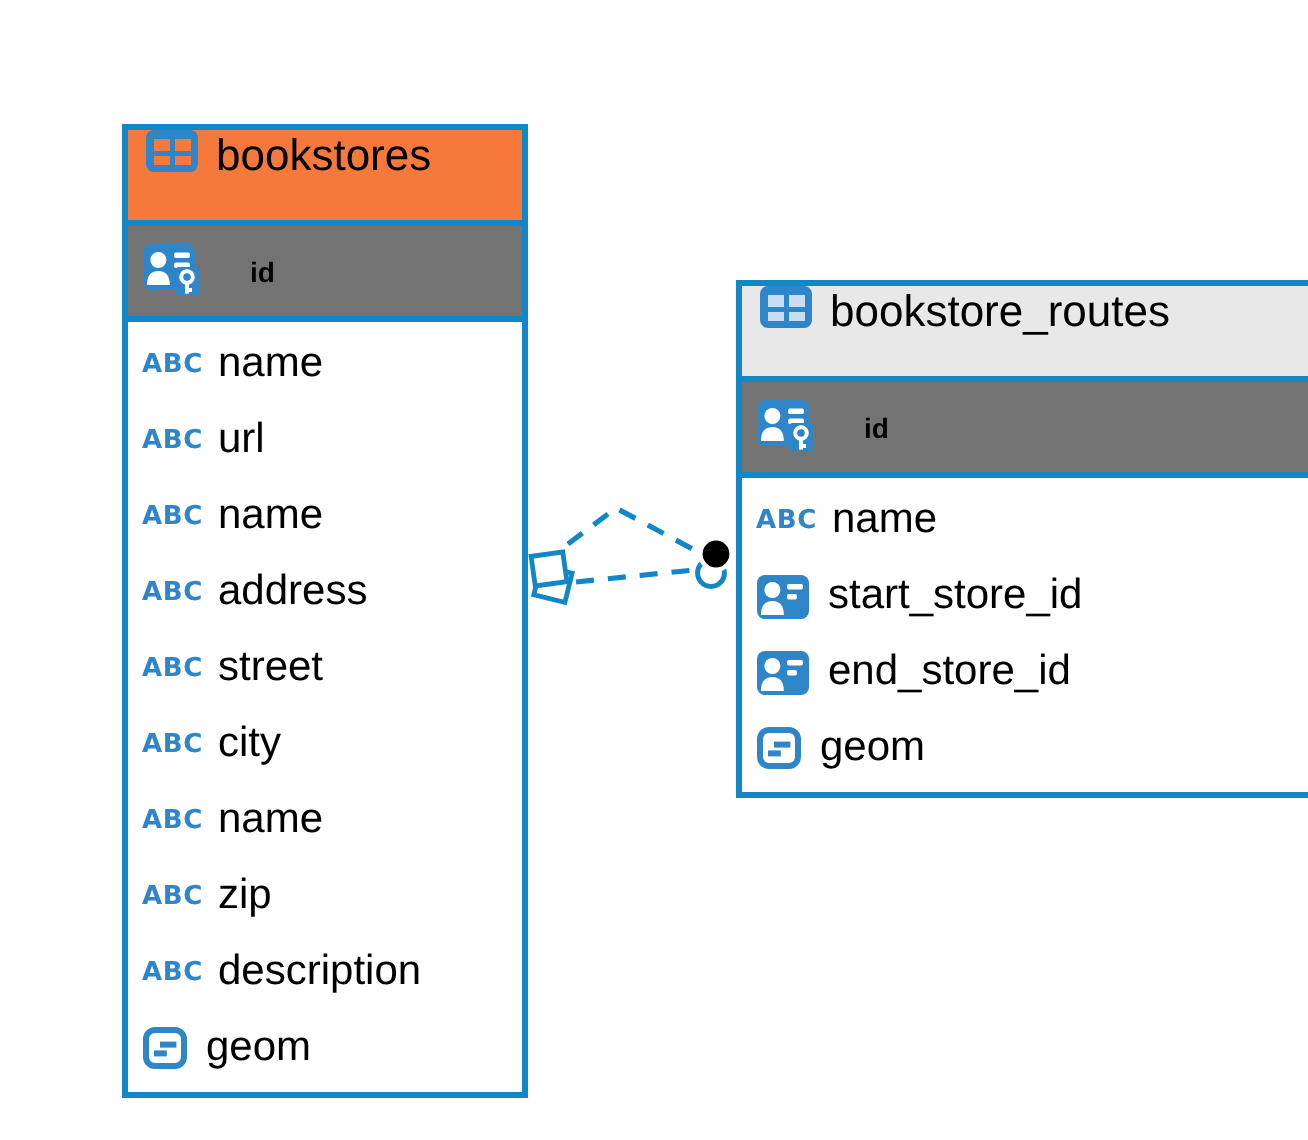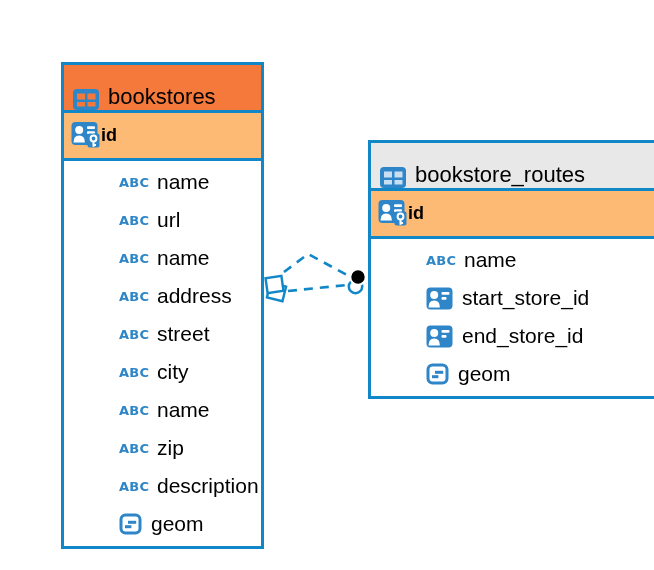--- a/index.html
+++ b/index.html
@@ -15,41 +15,41 @@
   .table-node {
     position: absolute;
     background: #ffffff;
     border: 3px solid #1287C8;
     box-sizing: border-box;
   }
   #table-bookstores { left: 61px; top: 62px; width: 203px; }
   #table-bookstore-routes { left: 368px; top: 140px; width: 315px; }
 
   .table-header {
-    display: flex; align-items: flex-end; gap: 9px;
+    display: flex; align-items: flex-start; gap: 9px;
     height: 45px; padding: 0 9px;
     border-bottom: 3px solid #1287C8;
     font-size: 22px; color: #000000;
     box-sizing: content-box;
   }
   .hdr-orange { background: #F5793B; }
   .hdr-gray   { background: #E8E8E8; }
 
   .pk-row {
-    display: flex; align-items: center; gap: 0;
+    display: flex; align-items: center; gap: 24px;
     height: 45px; padding: 0 7px;
     border-bottom: 3px solid #1287C8;
-    font-size: 18px; font-weight: bold; color: #000000;
-    background: #fdba74;
+    font-size: 14px; font-weight: bold; color: #000000;
+    background: #737373;
   }
   .cols { padding: 2px 0 3px 0; background: #ffffff; }
   .col-row {
     display: flex; align-items: center; gap: 9px;
     height: 38px; padding: 0 7px;
-    font-size: 21px; color: #000000; margin-left: 48px;
+    font-size: 21px; color: #000000;
   }
 
   .abc-glyph {
     font-weight: 800; font-size: 13px; letter-spacing: 0.3px;
     color: #2E86C8; width: 29px; flex: 0 0 29px;
     font-family: "DejaVu Sans", sans-serif;
     line-height: 1;
   }
   .icon-box { flex: 0 0 auto; display: flex; align-items: center; }
 

